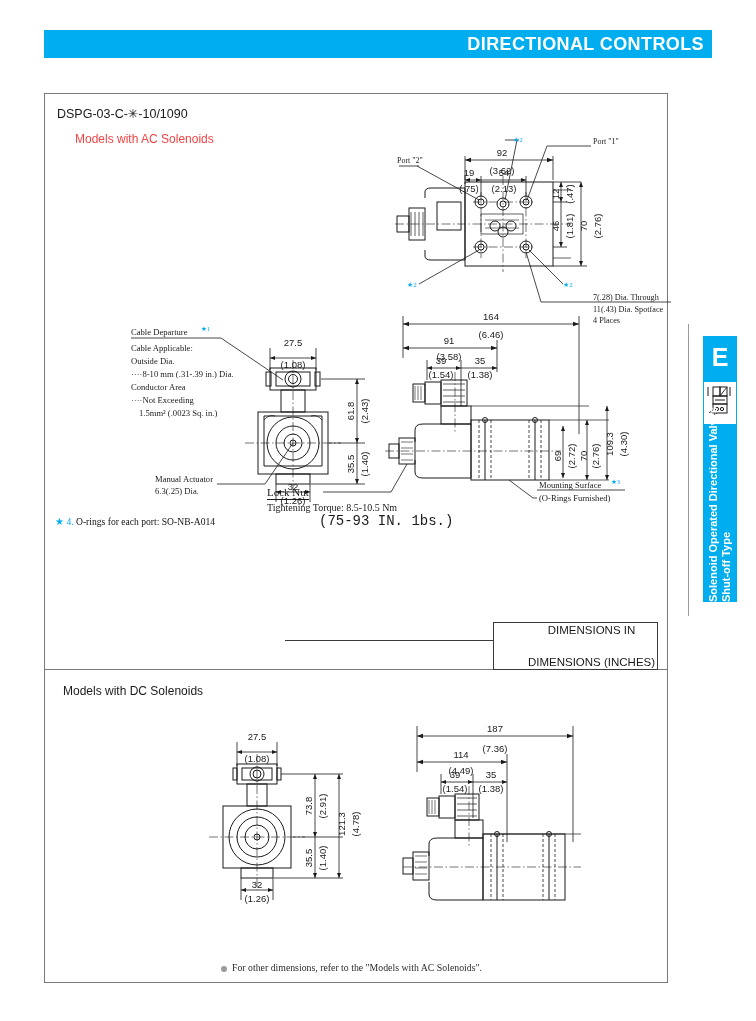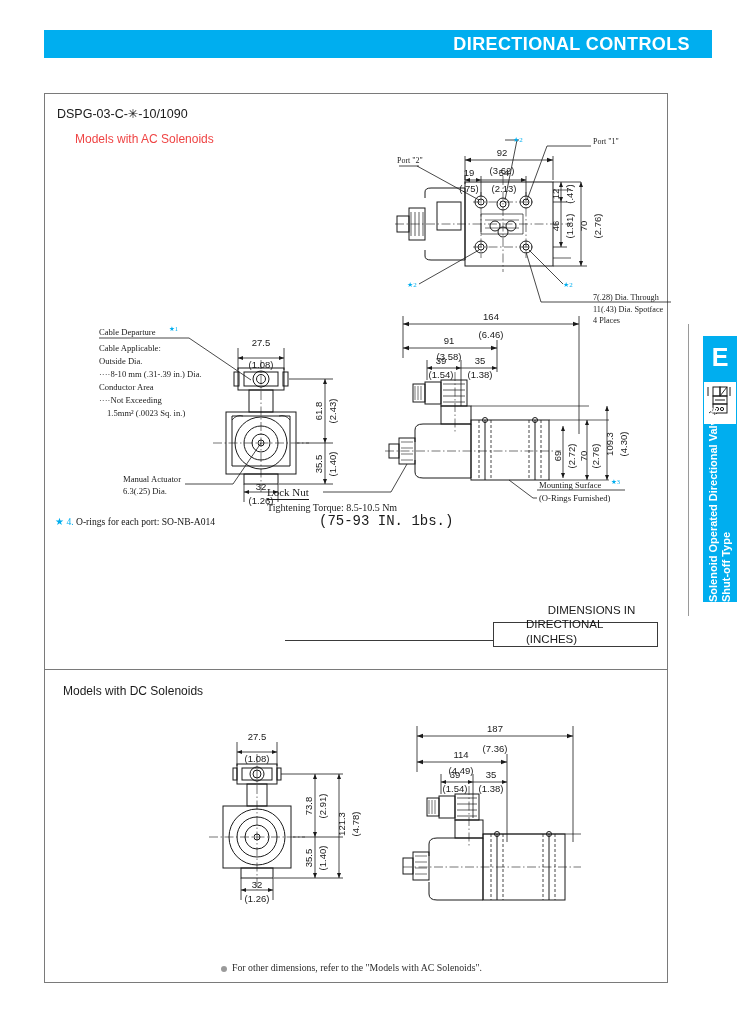--- a/index.html
+++ b/index.html
@@ -9,21 +9,21 @@
     position:relative;overflow:hidden;
   }
   .page{position:absolute;left:0;top:0;width:756px;height:1021px;}
 
   
   .header-banner{
     position:absolute;left:44px;top:30px;width:668px;height:28px;
     background:#00AEEF;color:#ffffff;
     font-size:18px;font-weight:bold;letter-spacing:.4px;
     display:flex;align-items:center;justify-content:flex-end;
-    padding-right:22px;box-sizing:border-box;
+    padding-right:8px;box-sizing:border-box;
   }
 
   
   .panel{
     position:absolute;left:44px;top:85px;width:624px;height:890px;
     border:1px solid #7a7a7a;background:#fff;box-sizing:border-box;margin-top:8px;
   }
   .panel-divider{
     position:absolute;left:0;top:575px;width:100%;height:0;
     border-top:1px solid #7a7a7a;
@@ -60,23 +60,23 @@
     font-family:"Liberation Serif", serif;
     font-size:9.6px;color:#141414;margin-bottom:11.5px;white-space:nowrap;
     line-height:1.1;
   }
   .note .star{color:#00AEEF;font-size:10px;}
   .note .num{color:#00AEEF;}
   .note a.link{color:#2a2ad0;text-decoration:underline;}
 
   
   .dim-box{
-    position:absolute;left:448px;top:528px;width:165px;height:25px;
+    position:absolute;left:448px;top:528px;width:165px;height:48px;
     border:1.3px solid #3a3a3a;background:#fff;
-    display:flex;flex-direction:column;align-items:center;justify-content:flex-end;
+    display:flex;flex-direction:column;align-items:center;justify-content:space-between;
     font-size:11.5px;color:#1a1a1a;line-height:1.25;box-sizing:border-box;padding-left:32px;
   }
   .dim-lead{
     position:absolute;left:240px;top:546px;width:208px;height:0;
     border-top:1.3px solid #3a3a3a;
   }
 
   .bottom-note{
     position:absolute;left:176px;top:868px;
     font-family:"Liberation Serif", serif;font-size:9.8px;color:#2b2b2b;
@@ -246,21 +246,21 @@
         <text x="192" y="92" font-size="9.5" fill="#1a1a1a" transform="rotate(-90 192 92)" text-anchor="middle">70</text>
         <text x="206" y="92" font-size="9.5" fill="#1a1a1a" transform="rotate(-90 206 92)" text-anchor="middle">(2.76)</text>
 
         <line x1="196" y1="168" x2="276" y2="168" stroke="#1a1a1a" stroke-width=".8"></line>
         <text class="ser" x="198" y="166" font-size="8.2" fill="#1a1a1a">7(.28) Dia. Through</text>
         <text class="ser" x="198" y="178" font-size="8.2" fill="#1a1a1a">11(.43) Dia. Spotface</text>
         <text class="ser" x="198" y="189" font-size="8.2" fill="#1a1a1a">4 Places</text>
       </svg>
     </div>
 
-    <div class="dwg" style="left:16px;top:222px;">
+    <div class="dwg" style="left:48px;top:222px;">
       <svg width="300" height="190" viewBox="0 0 300 190">
 
         <g stroke="#1a1a1a" stroke-width=".8" fill="none">
           <line x1="38" y1="22" x2="128" y2="22"></line>
           <line x1="128" y1="22" x2="190" y2="64"></line>
         </g>
         <text class="ser" x="38" y="19" font-size="8.6" fill="#1a1a1a">Cable Departure</text>
         <text class="ser" x="108" y="15" font-size="6.5" fill="#00AEEF">★1</text>
         <text class="ser" x="38" y="35" font-size="8.6" fill="#1a1a1a">Cable Applicable:</text>
         <text class="ser" x="38" y="48" font-size="8.6" fill="#1a1a1a">Outside Dia.</text>
@@ -453,21 +453,21 @@
       <div class="note">
         <span class="star">★</span>
         <span class="num">4.</span>
         <span>O-rings for each port:  SO-NB-A014</span>
       </div>
     </div>
 
     <div class="dim-lead"></div>
     <div class="dim-box">
       <div>DIMENSIONS IN</div>
-      <div>DIRECTIONAL (INCHES)</div>
+      <div>DIMENSIONS (INCHES)</div>
     </div>
 
     <div class="sub-title-dc">Models with DC Solenoids</div>
 
     <div class="dwg" style="left:130px;top:630px;">
       <svg width="230" height="210" viewBox="0 0 230 210">
         <g fill="none" stroke="#1a1a1a" stroke-width="1">
           <rect x="62" y="40" width="40" height="20"></rect>
           <rect x="67" y="44" width="30" height="12"></rect>
           <circle cx="82" cy="50" r="7"></circle>

